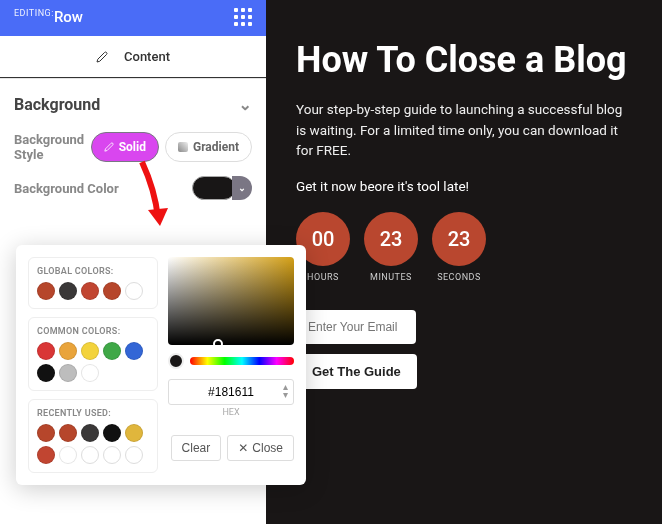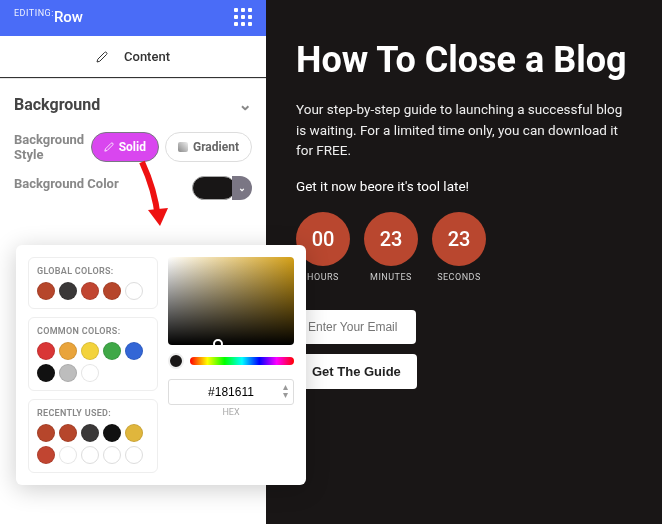--- a/index.html
+++ b/index.html
@@ -16,21 +16,21 @@
 .tabs { display: flex; border-bottom: 1px solid #e5e5e5; }
 .tab { flex: 1; padding: 13px 0; text-align: center; font-size: 13px; color: #555; display: flex; align-items: center; justify-content: center; gap: 16px; cursor: pointer; }
 .tab.active { color: #333; font-weight: 500; border-bottom: 1px solid #333; background: #fff; }
 .tab.inactive { background: #f5f5f5 }
 
 .section { padding: 16px 14px; font-weight: bold; }
 .section-head { display: flex; justify-content: space-between; align-items: center; margin-bottom: 18px; }
 .section-title { font-size: 16px; color: #444; }
 .chev { font-size: 16px; color: #888; }
 
-.field-row { display: flex; justify-content: space-between; margin-bottom: 14px; }
+.field-row { display: flex; justify-content: space-between; align-items: center; margin-bottom: 14px; }
 .field-label { font-size: 13px; color: #888; }
 .pill-btn { padding: 7px 12px; border-radius: 16px; font-size: 12px; display: flex; align-items: center; gap: 5px; cursor: pointer; border: 1px solid #ddd; background: #fff; color: #666; }
 .pill-btn.active { background: #d946ef; color: #fff; border-color: #7a7684; }
 .pill-group { display: flex; gap: 6px; }
 
 .color-swatch-btn { display: flex; align-items: center; gap: 0; }
 .color-swatch-big { width: 44px; height: 24px; border-radius: 12px; background: #181616; border: 1px solid #aaa; }
 .swatch-drop { width: 20px; height: 24px; border-radius: 0 12px 12px 0; background: #7a7684; margin-left: -4px; display: flex; align-items: center; justify-content: center; color: #fff; font-size: 9px; }
 
 .arrow { position: absolute; left: 130px; top: 160px; z-index: 5; }
@@ -181,20 +181,29 @@
     </div>
     <div class="hue-row">
       <div class="hue-preview"></div>
       <div class="hue-slider"></div>
     </div>
     <div class="hex-wrap">
       <input class="hex-input" value="#181611" style="">
       <div class="hex-caret">▴<br>▾</div>
     </div>
     <div class="hex-label">HEX</div>
+    <div class="picker-btns">
+      <button class="picker-btn">
+          <span>Clear</span>
+        </button>
+      <button class="picker-btn">
+          <span>✕</span>
+          <span>Close</span>
+        </button>
+    </div>
   </div>
 </div>
 
 <div class="preview">
   <h1 class="hero-title">How To Close a Blog</h1>
   <p class="hero-sub">Your step-by-step guide to launching a successful blog is waiting. For a limited time only, you can download it for FREE.</p>
   <p class="cta-line">Get it now beore it's tool late!</p>
   <div class="countdown" id="countdown">
       <div class="count-item">
         <div class="count-circle">00</div>

